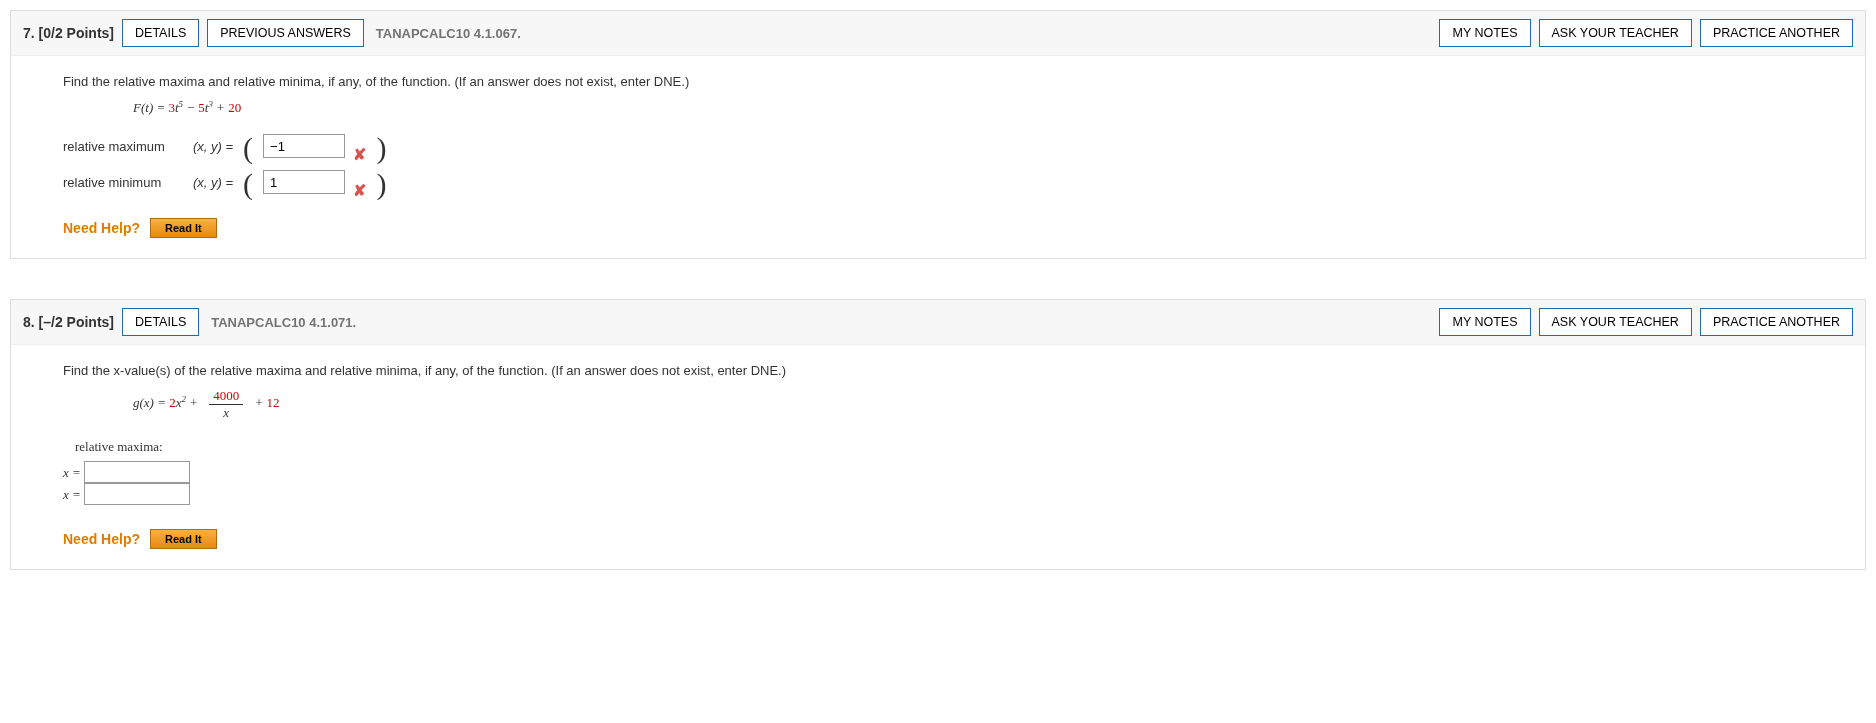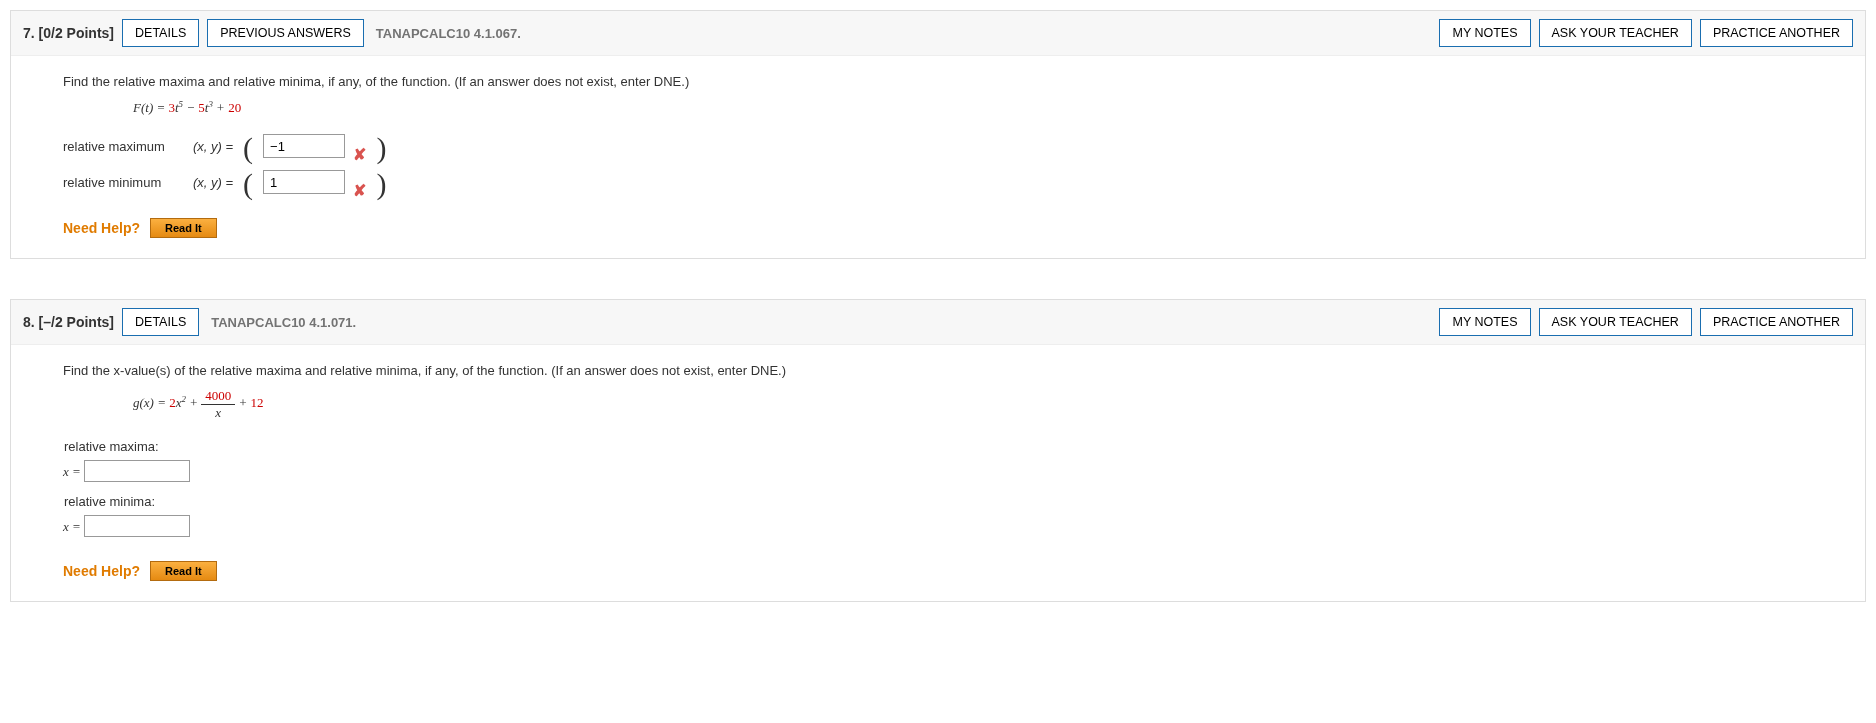--- a/index.html
+++ b/index.html
@@ -119,28 +119,28 @@
   }
   .read-it {
     background: linear-gradient(#fbb040, #e58a12);
     border: 1px solid #b36b0f;
     font-size: 11px;
     font-weight: bold;
     padding: 3px 14px;
     cursor: pointer;
     color: #000;
   }
-  .sub-label { margin: 12px 0 6px 1px;}
+  .sub-label { margin: 12px 0 6px 12px; font-family: Liberation Serif, serif;}
   .xeq { font-style: italic; font-family: Georgia, serif;}
   .fraction {
     display: inline-block;
     vertical-align: middle;
     text-align: center;
     font-style: normal;
-    margin: 0 0;
+    margin: 0 8px;
   }
   .fraction .fn { display:block; border-bottom:1px solid #333; padding:0 4px; color:#c00;}
   .fraction .fd { display:block; padding:0 4px; font-style: italic; }
   sup { font-size: 0.68em; }
 </style>
 </head>
 <body>
 
 <div class="question-block">
   <div class="q-header">
@@ -213,21 +213,20 @@
       <span class="fraction"><span class="fn">4000</span><span class="fd">x</span></span>
       + <span class="num">12</span>
     </div>
 
     <div class="sub-label">relative maxima:</div>
     <div>
       <span class="xeq">x =</span>
       <input class="ans-small" value="" style="">
     </div>
 
-    <div class="sub-label">relative minima:</div>
     <div>
       <span class="xeq">x =</span>
       <input class="ans-small" value="" style="">
     </div>
 
     <div class="help-row">
       <span class="need-help">Need Help?</span>
       <button class="read-it">Read It</button>
     </div>
   </div>

